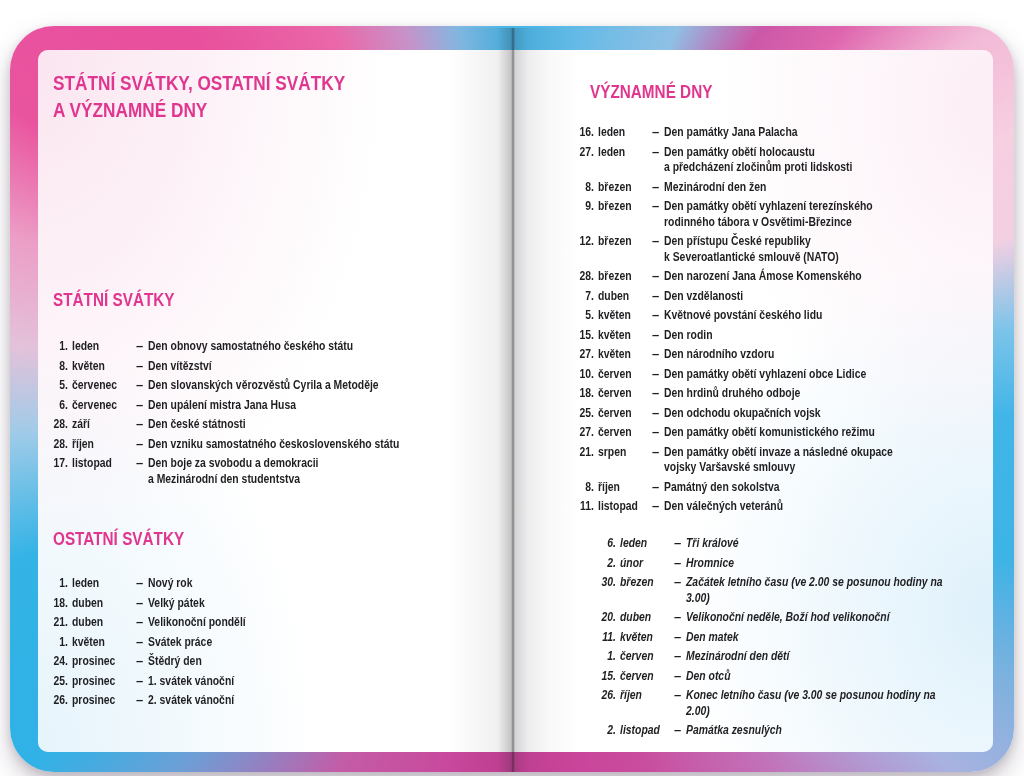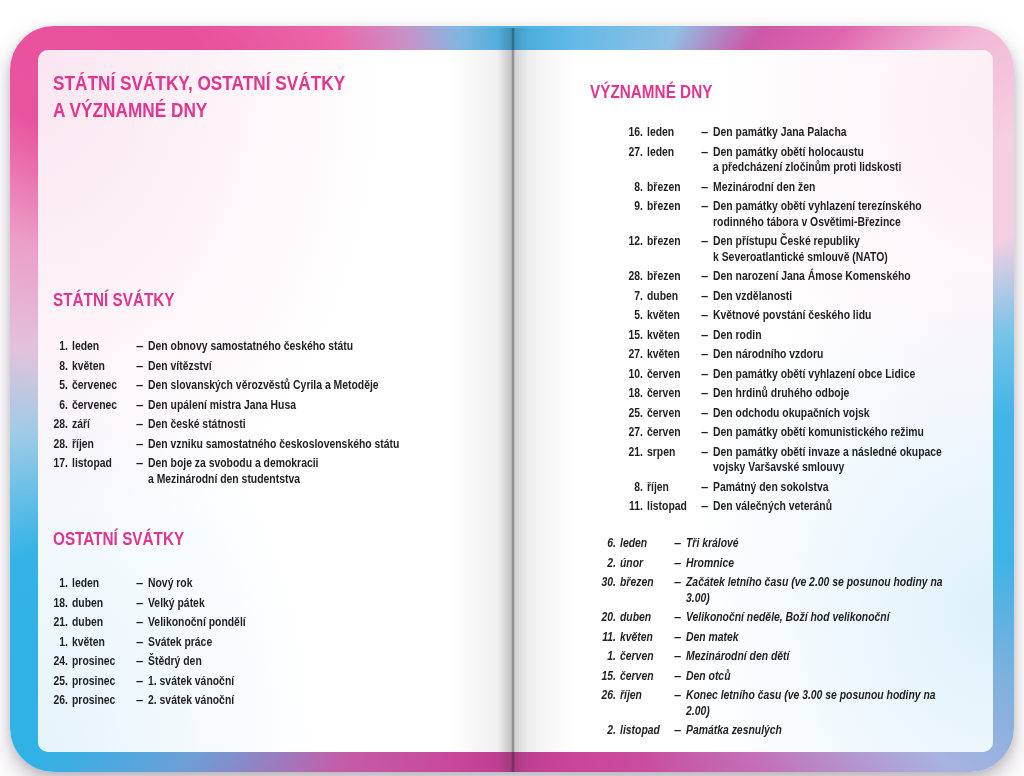--- a/index.html
+++ b/index.html
@@ -66,21 +66,21 @@
     font-size:18px;line-height:22px;font-weight:700;color:var(--accent-pink);
     transform:scaleX(.85);transform-origin:0 0;white-space:nowrap;
   }
   #h-statni{left:53px;top:277px;}
   #h-ostatni{left:53px;top:516px;}
   #h-vyznamne{left:590px;top:69px;}
 
   .hlist{display:block;}
   #list-statni{left:46px;top:326px;}
   #list-ostatni{left:46px;top:563px;}
-  #list-vyznamne{left:617px;top:112px;}
+  #list-vyznamne{left:568px;top:112px;}
   #list-tradicni{left:590px;top:523px;font-style:italic;}
 
   .row{display:flex;align-items:flex-start;margin-bottom:4px;font-size:13px;line-height:15.5px;font-weight:700;color:var(--ink);}
   .row .day{flex:none;text-align:right;transform:scaleX(.8);transform-origin:100% 50%;white-space:nowrap;}
   .row .month{flex:none;margin-left:4px;transform:scaleX(.8);transform-origin:0 50%;white-space:nowrap;}
   .row .dash{flex:none;width:12px;}
   .row .desc{white-space:pre-line;transform:scaleX(.8);transform-origin:0 0;}
   .cols-left .day{width:22px;}
   .cols-left .month{width:64px;}
   .cols-right .day{width:26px;}

